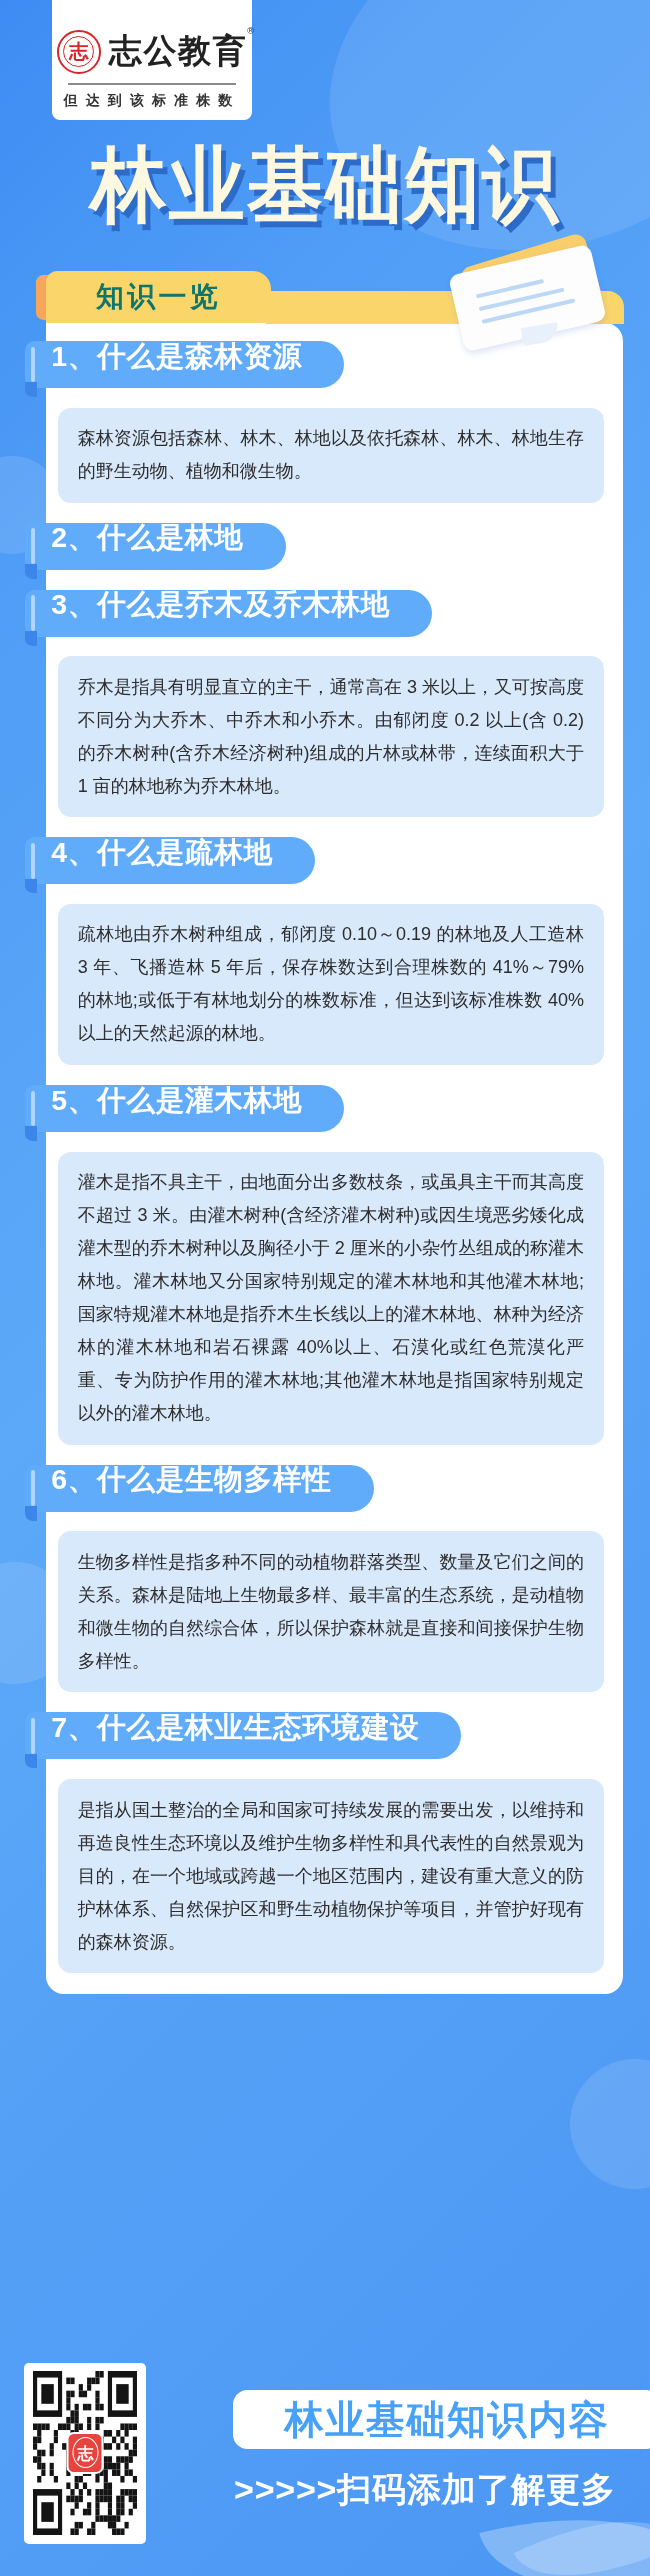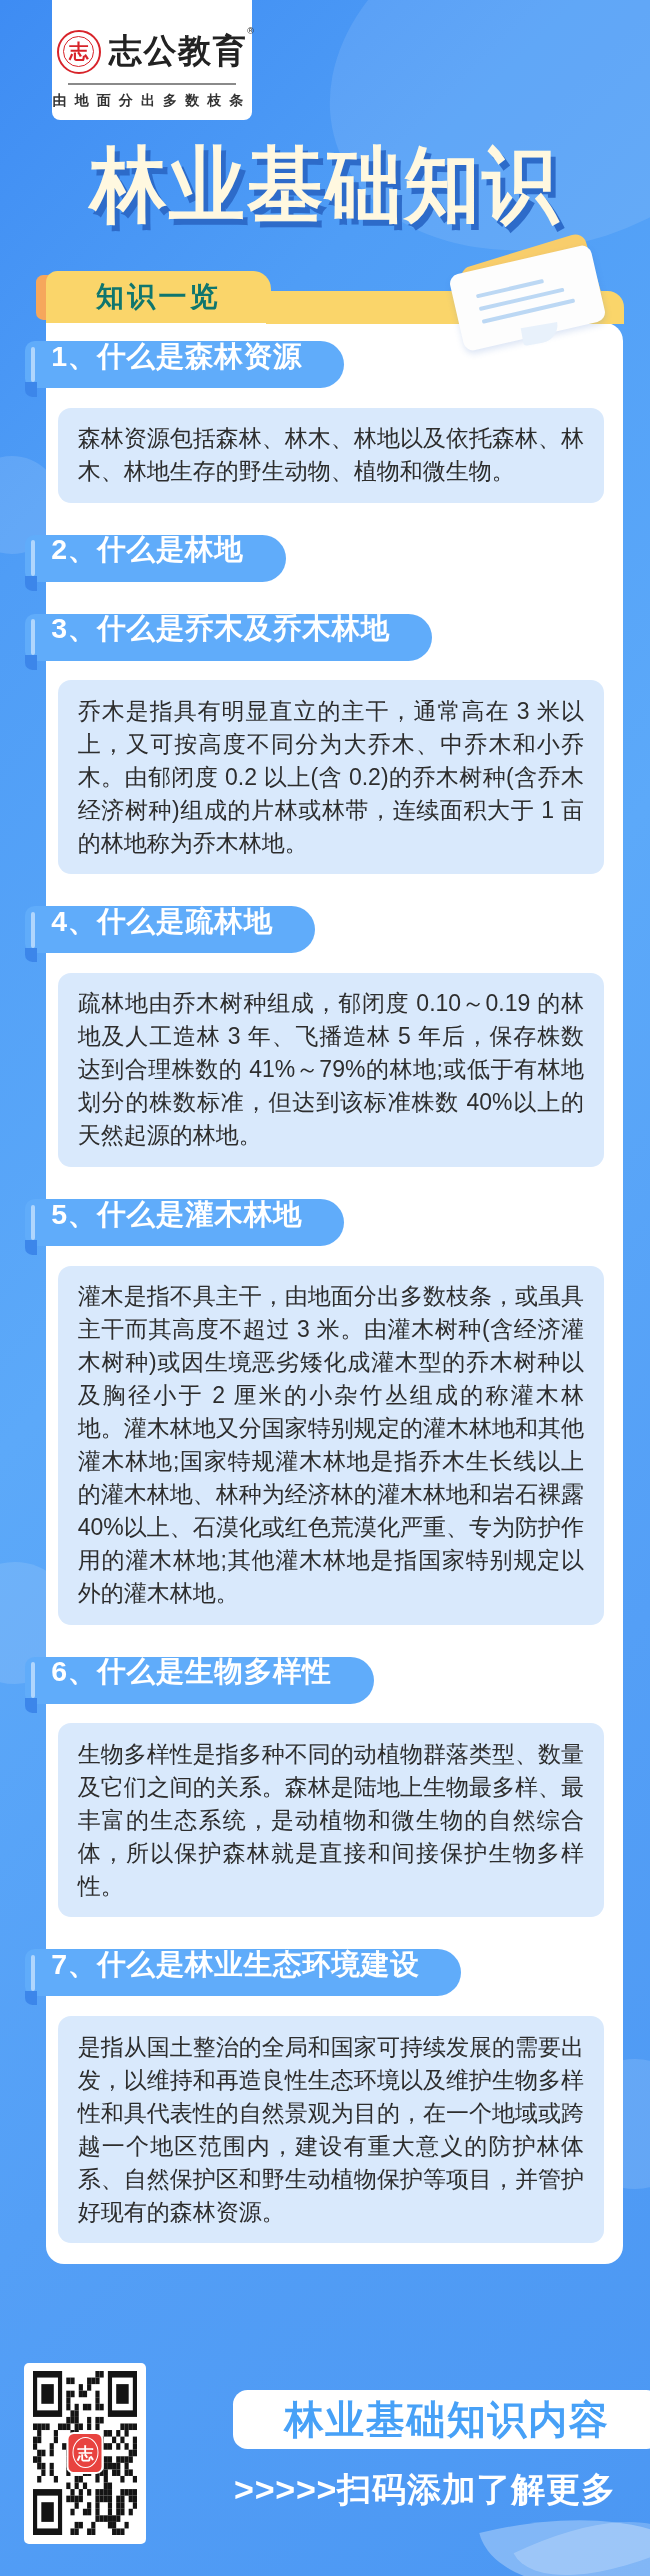--- a/index.html
+++ b/index.html
@@ -75,40 +75,40 @@
   .paper-line:nth-child(2){ width:88%; } .paper-line:nth-child(1){ width:70%; } .paper-line:nth-child(3){ width:96%; }
   .paper-curl { position:absolute; left:70px; top:81px; width:37px; height:18px; background:#e8f1fb; border-radius:0 0 24.4px 4.9px; transform:rotate(-10deg); }
 
   
   .panel {
     position:absolute; left:46px; top:323px; width:577px;
     background:#ffffff; border-radius:0 18px 18px 18px;
     padding:18px 19.5px 21px 12.2px; z-index:1;
   }
   .section { }
-  .section + .section { margin-top:32px; }
+  .section + .section { margin-top:20px; }
   .sec-head {
     position:relative; margin-left:-33px; height:47px; width:fit-content;
     max-width:521px; background:#60acfa; border-radius:9.8px 23.6px 23.6px 9.8px;
     display:flex; align-items:center; padding:0 42px 16px 26px; z-index:2;
   }
   .sec-head::before {
     content:""; position:absolute; left:5.7px; top:5.7px; bottom:5.7px; width:4.1px;
     background:rgba(255,255,255,.50); border-radius:2.4px;
   }
   .sec-head::after {
     content:""; position:absolute; left:0; bottom:-9px; width:12.2px; height:14.6px;
     background:#3c86ea; border-radius:0 0 0 7.3px; z-index:-1;
   }
   .sec-title { font-size:28.5px; font-weight:800; color:#ffffff; letter-spacing:0.8px; white-space:nowrap; }
   .sec-card {
     margin-top:19.5px; background:#d9e9fc; border-radius:13px;
     padding:14.6px 19.5px; 
   }
-  .sec-body { font-size:23px; line-height:33px; color:#2d2d2d; text-align:justify; word-break:break-all; }
+  .sec-body { font-size:18px; line-height:33px; color:#2d2d2d; text-align:justify; word-break:break-all; }
 
   
   .footer { position:absolute; left:0; top:2361px; width:651px; height:215px; z-index:3; }
   .qr-card {
     position:absolute; left:24.4px; top:1.6px; width:122px; height:181px;
     background:#ffffff; border-radius:4.9px; padding:8.1px 9px;
   }
   .qr-box { position:relative; width:104px; height:164px; }
   .qr-box svg { display:block; width:104px; height:164px; }
   .qr-logo {
@@ -141,21 +141,21 @@
 <div class="deco-circle" style="right:-49px; top:2059px; width:130px; height:130px;"></div>
 
 <header class="logo-card">
   <div class="logo-row">
     <div class="seal">
       <div class="seal-inner">志</div>
     </div>
     <div class="wordmark"><span>志公教育</span><span class="regmark">®</span></div>
   </div>
   <div class="logo-divider"></div>
-  <div class="tagline">由地面分出多数枝条</div>
+  <div class="tagline">但达到该标准株数</div>
 </header>
 
 <h1 class="page-title">林业基础知识</h1>
 
 <div class="tab-wrap">
   <div class="tab-orange"></div>
   <div class="tab-ext"></div>
   <div class="tab-main">
     <span class="tab-label">知识一览</span>
   </div>

